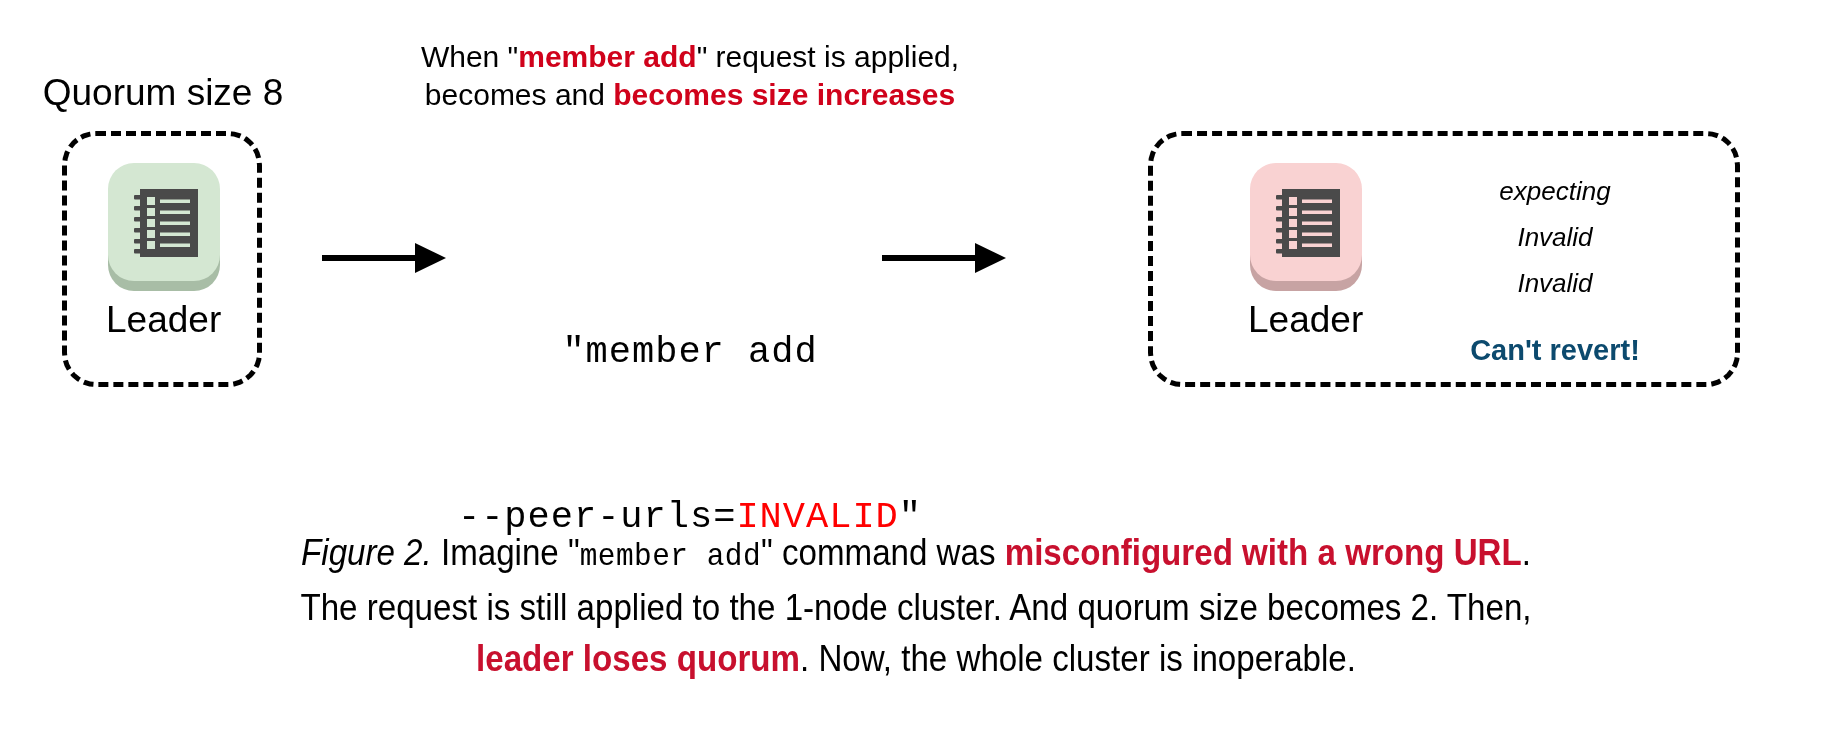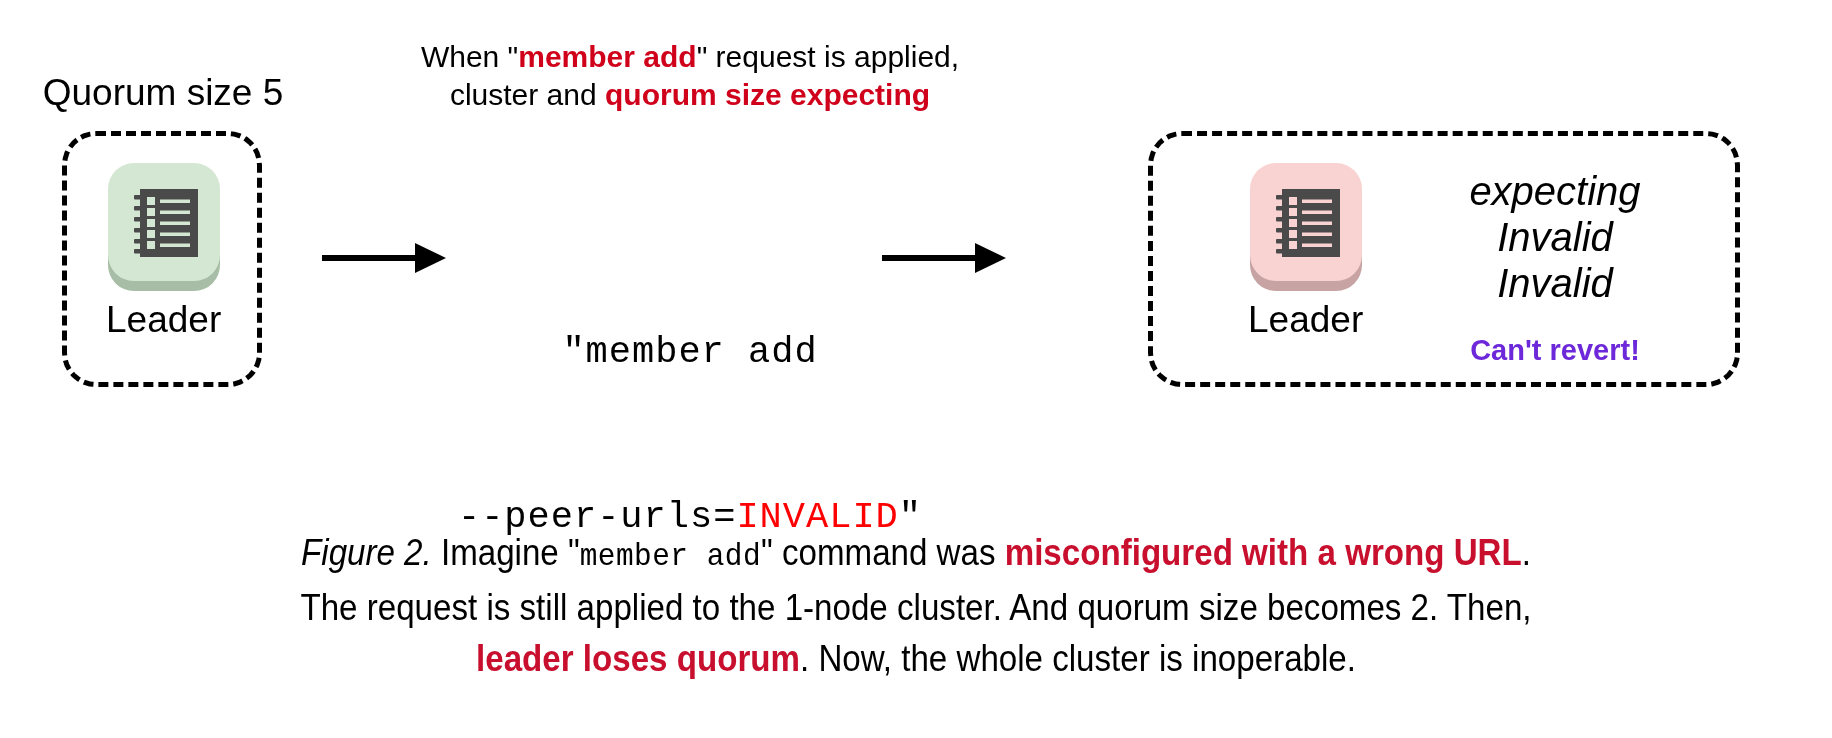--- a/index.html
+++ b/index.html
@@ -112,32 +112,32 @@
     white-space: pre;
   }
   .command .invalid { color: #ff0000; }
 
   
   .expect-text {
     position: absolute;
     text-align: center;
     font-family: "Liberation Sans", sans-serif;
     font-style: italic;
-    font-size: 40px;
+    font-size: 26px;
     line-height: 46px;
     color: #000;
     white-space: nowrap;
   }
   .revert-text {
     position: absolute;
     text-align: center;
     font-family: "Liberation Sans", sans-serif;
     font-weight: 700;
     font-size: 29px;
-    color: #6d28d9;
+    color: #0c4a6e;
     white-space: nowrap;
   }
 
   
   .caption {
     position: absolute;
     left: 0;
     width: 1832px;
     text-align: center;
     font-family: "Liberation Sans Narrow", "Liberation Sans", sans-serif;
@@ -152,21 +152,21 @@
     font-size: 32px;
     letter-spacing: 0.5px;
   }
   .caption .hl { color: #c8102e; font-weight: 700; }
 </style>
 </head>
 <body>
 
 <div class="stage">
 
-  <div class="cluster-title abs" style="left:38px; top:74px; width:250px;">Quorum size 5</div>
+  <div class="cluster-title abs" style="left:38px; top:74px; width:250px;">Quorum size 8</div>
 
   <div class="cluster-box" style="left:62px; top:131px; width:200px; height:256px;"></div>
 
   <div class="node" style="left:106px; top:163px;">
     <div class="icon-tile tile-green">
       <div class="tile-shadow"></div>
       <div class="tile-face"></div>
       <svg class="ledger" width="76" height="76" viewBox="0 0 76 76">
         <rect x="14" y="4" width="58" height="68" fill="#4a4a4a"></rect>
         <g fill="#4a4a4a">
@@ -189,21 +189,21 @@
           <rect x="21" y="56" width="8" height="8"></rect>
             <rect x="34" y="58.5" width="30" height="3.5"></rect>
         </g>
       </svg>
     </div>
     <div class="node-label">Leader</div>
   </div>
 
   <div class="top-note" style="left:380px; top:38px; width:620px;">
     <div><span>When "</span><b>member add</b><span>" request is applied,</span></div>
-    <div><span>cluster and </span><b>quorum size expecting</b></div>
+    <div><span>becomes and </span><b>becomes size increases</b></div>
   </div>
 
   <svg class="arrow" style="left:320px; top:238px;" width="130" height="40" viewBox="0 0 130 40">
     <line x1="2" y1="20" x2="95" y2="20" stroke="#000" stroke-width="6"></line>
     <polygon points="95,5 126,20 95,35" fill="#000"></polygon>
   </svg>
 
   <div class="command" style="left:440px; top:215px; width:500px;">
     <div>"member add</div>
     <div><span>--peer-urls=</span><span class="invalid">INVALID</span><span>"</span></div>

